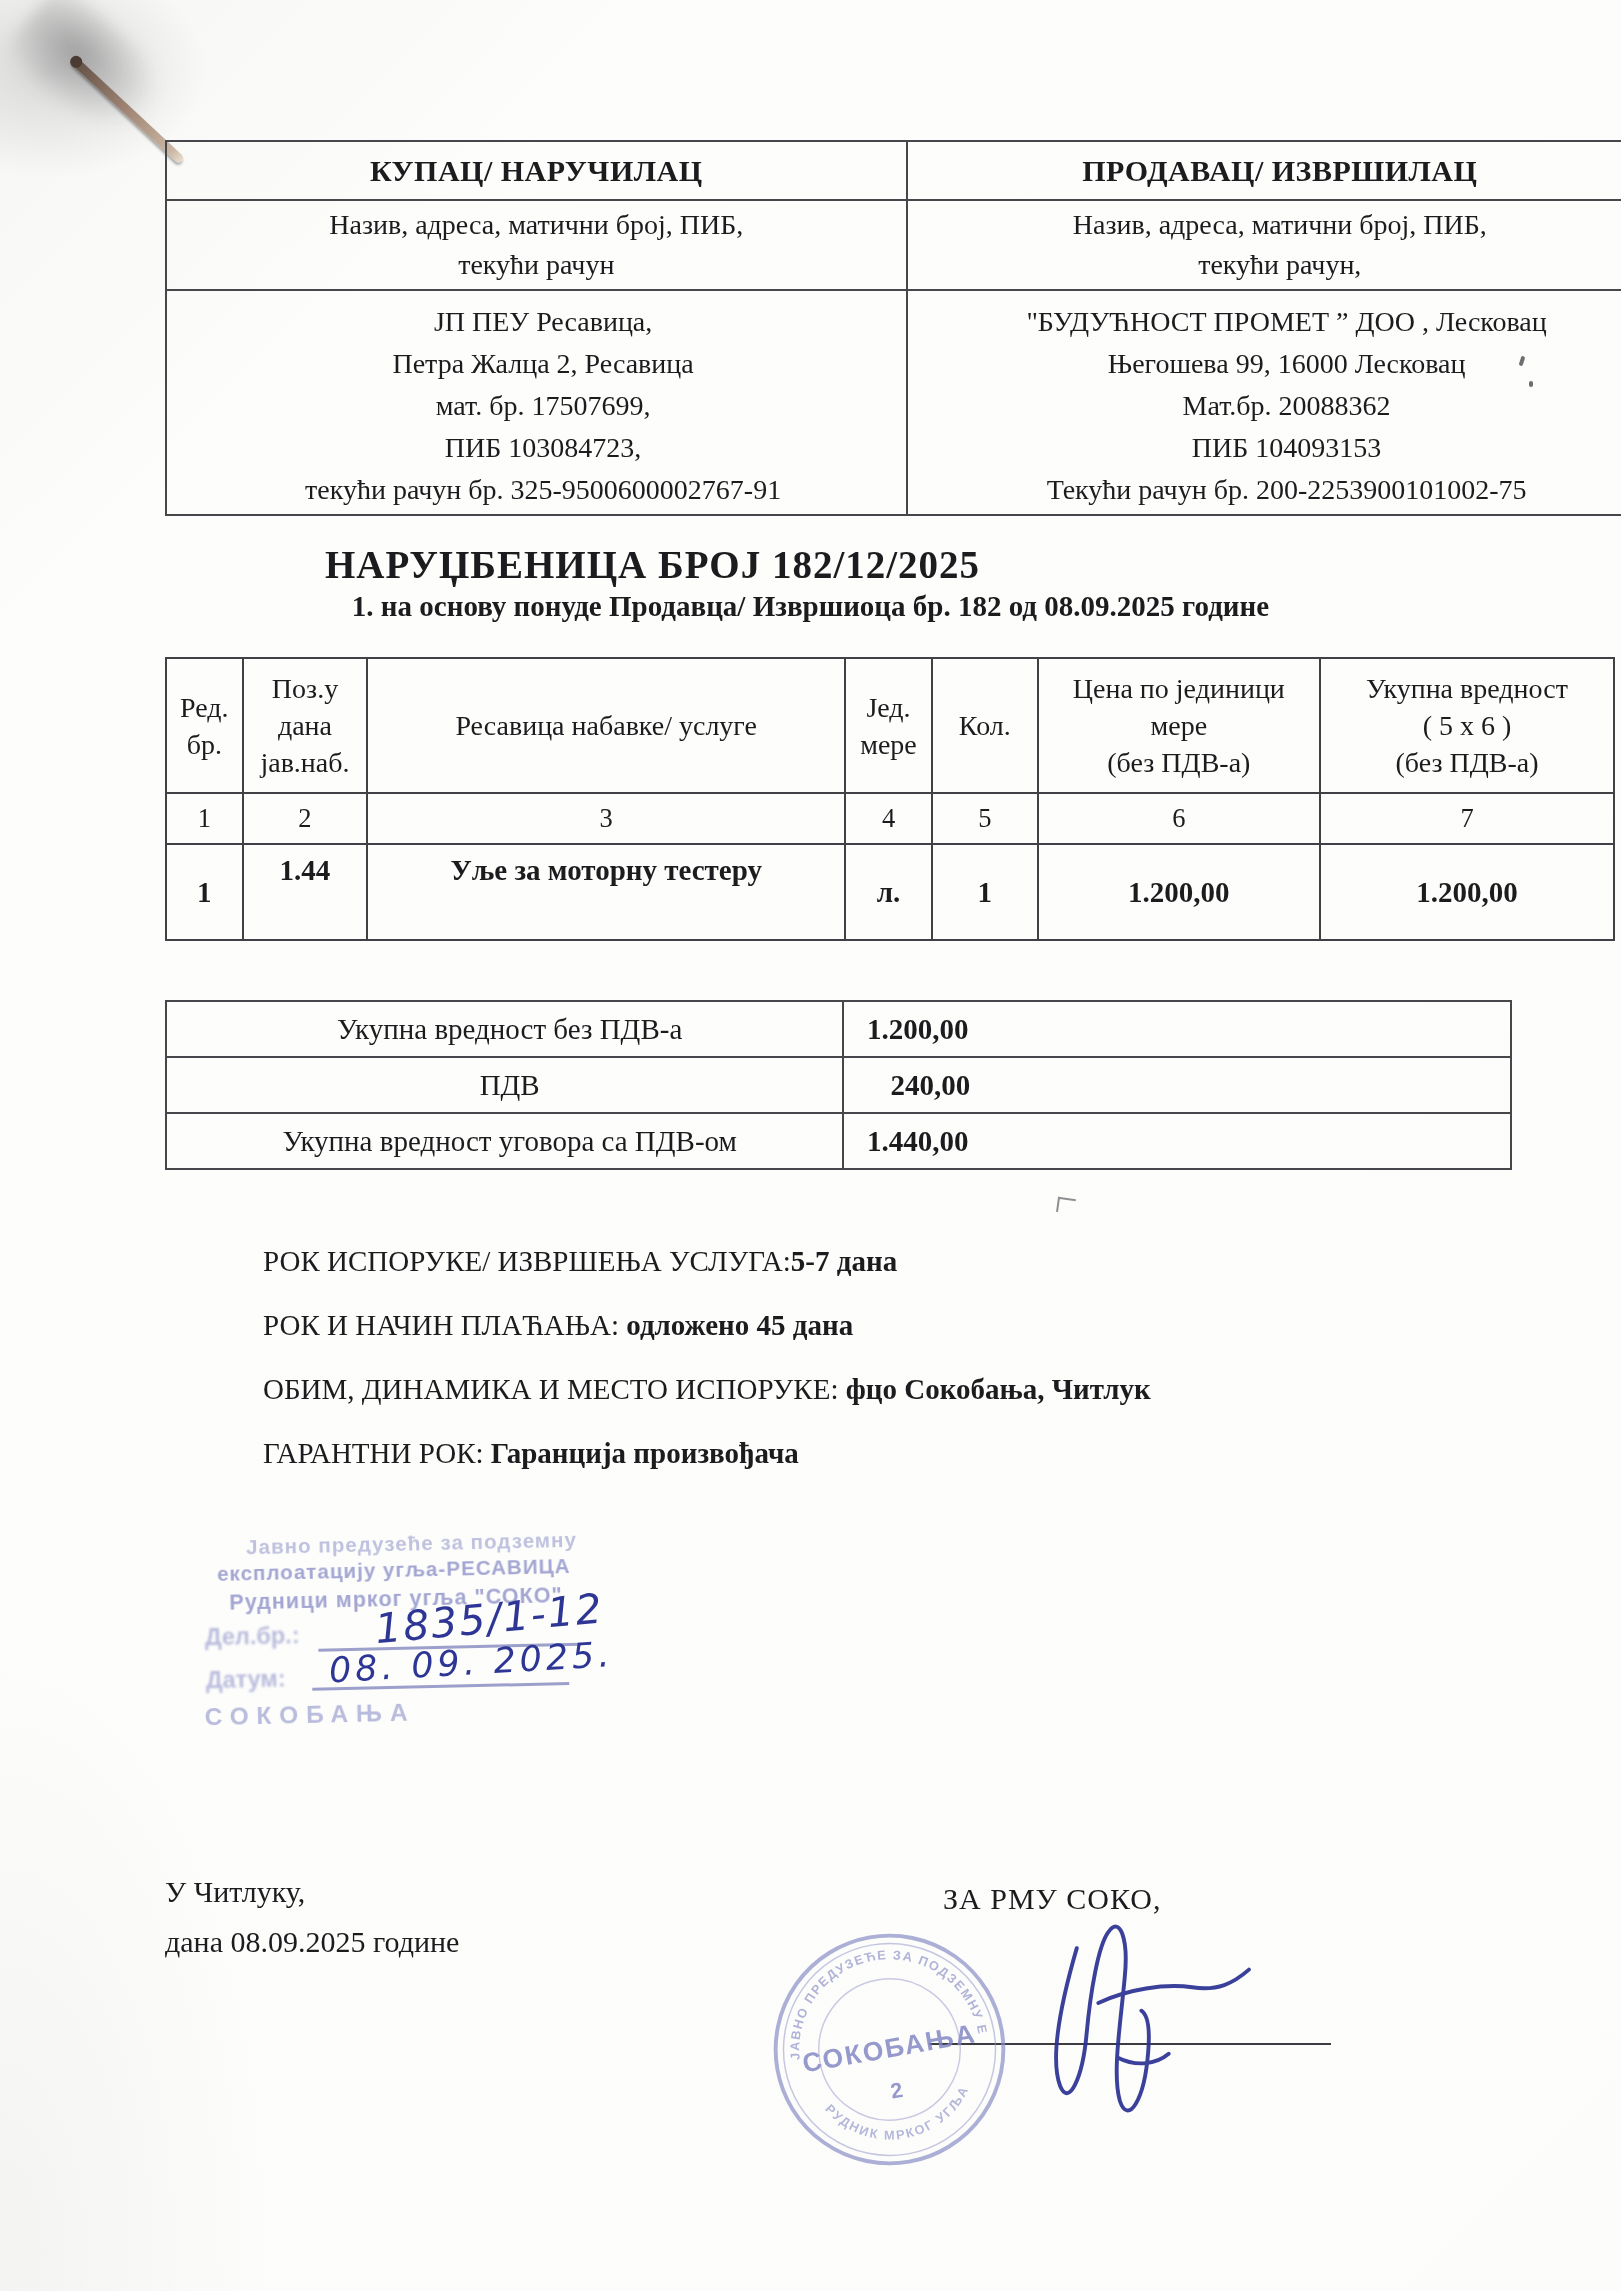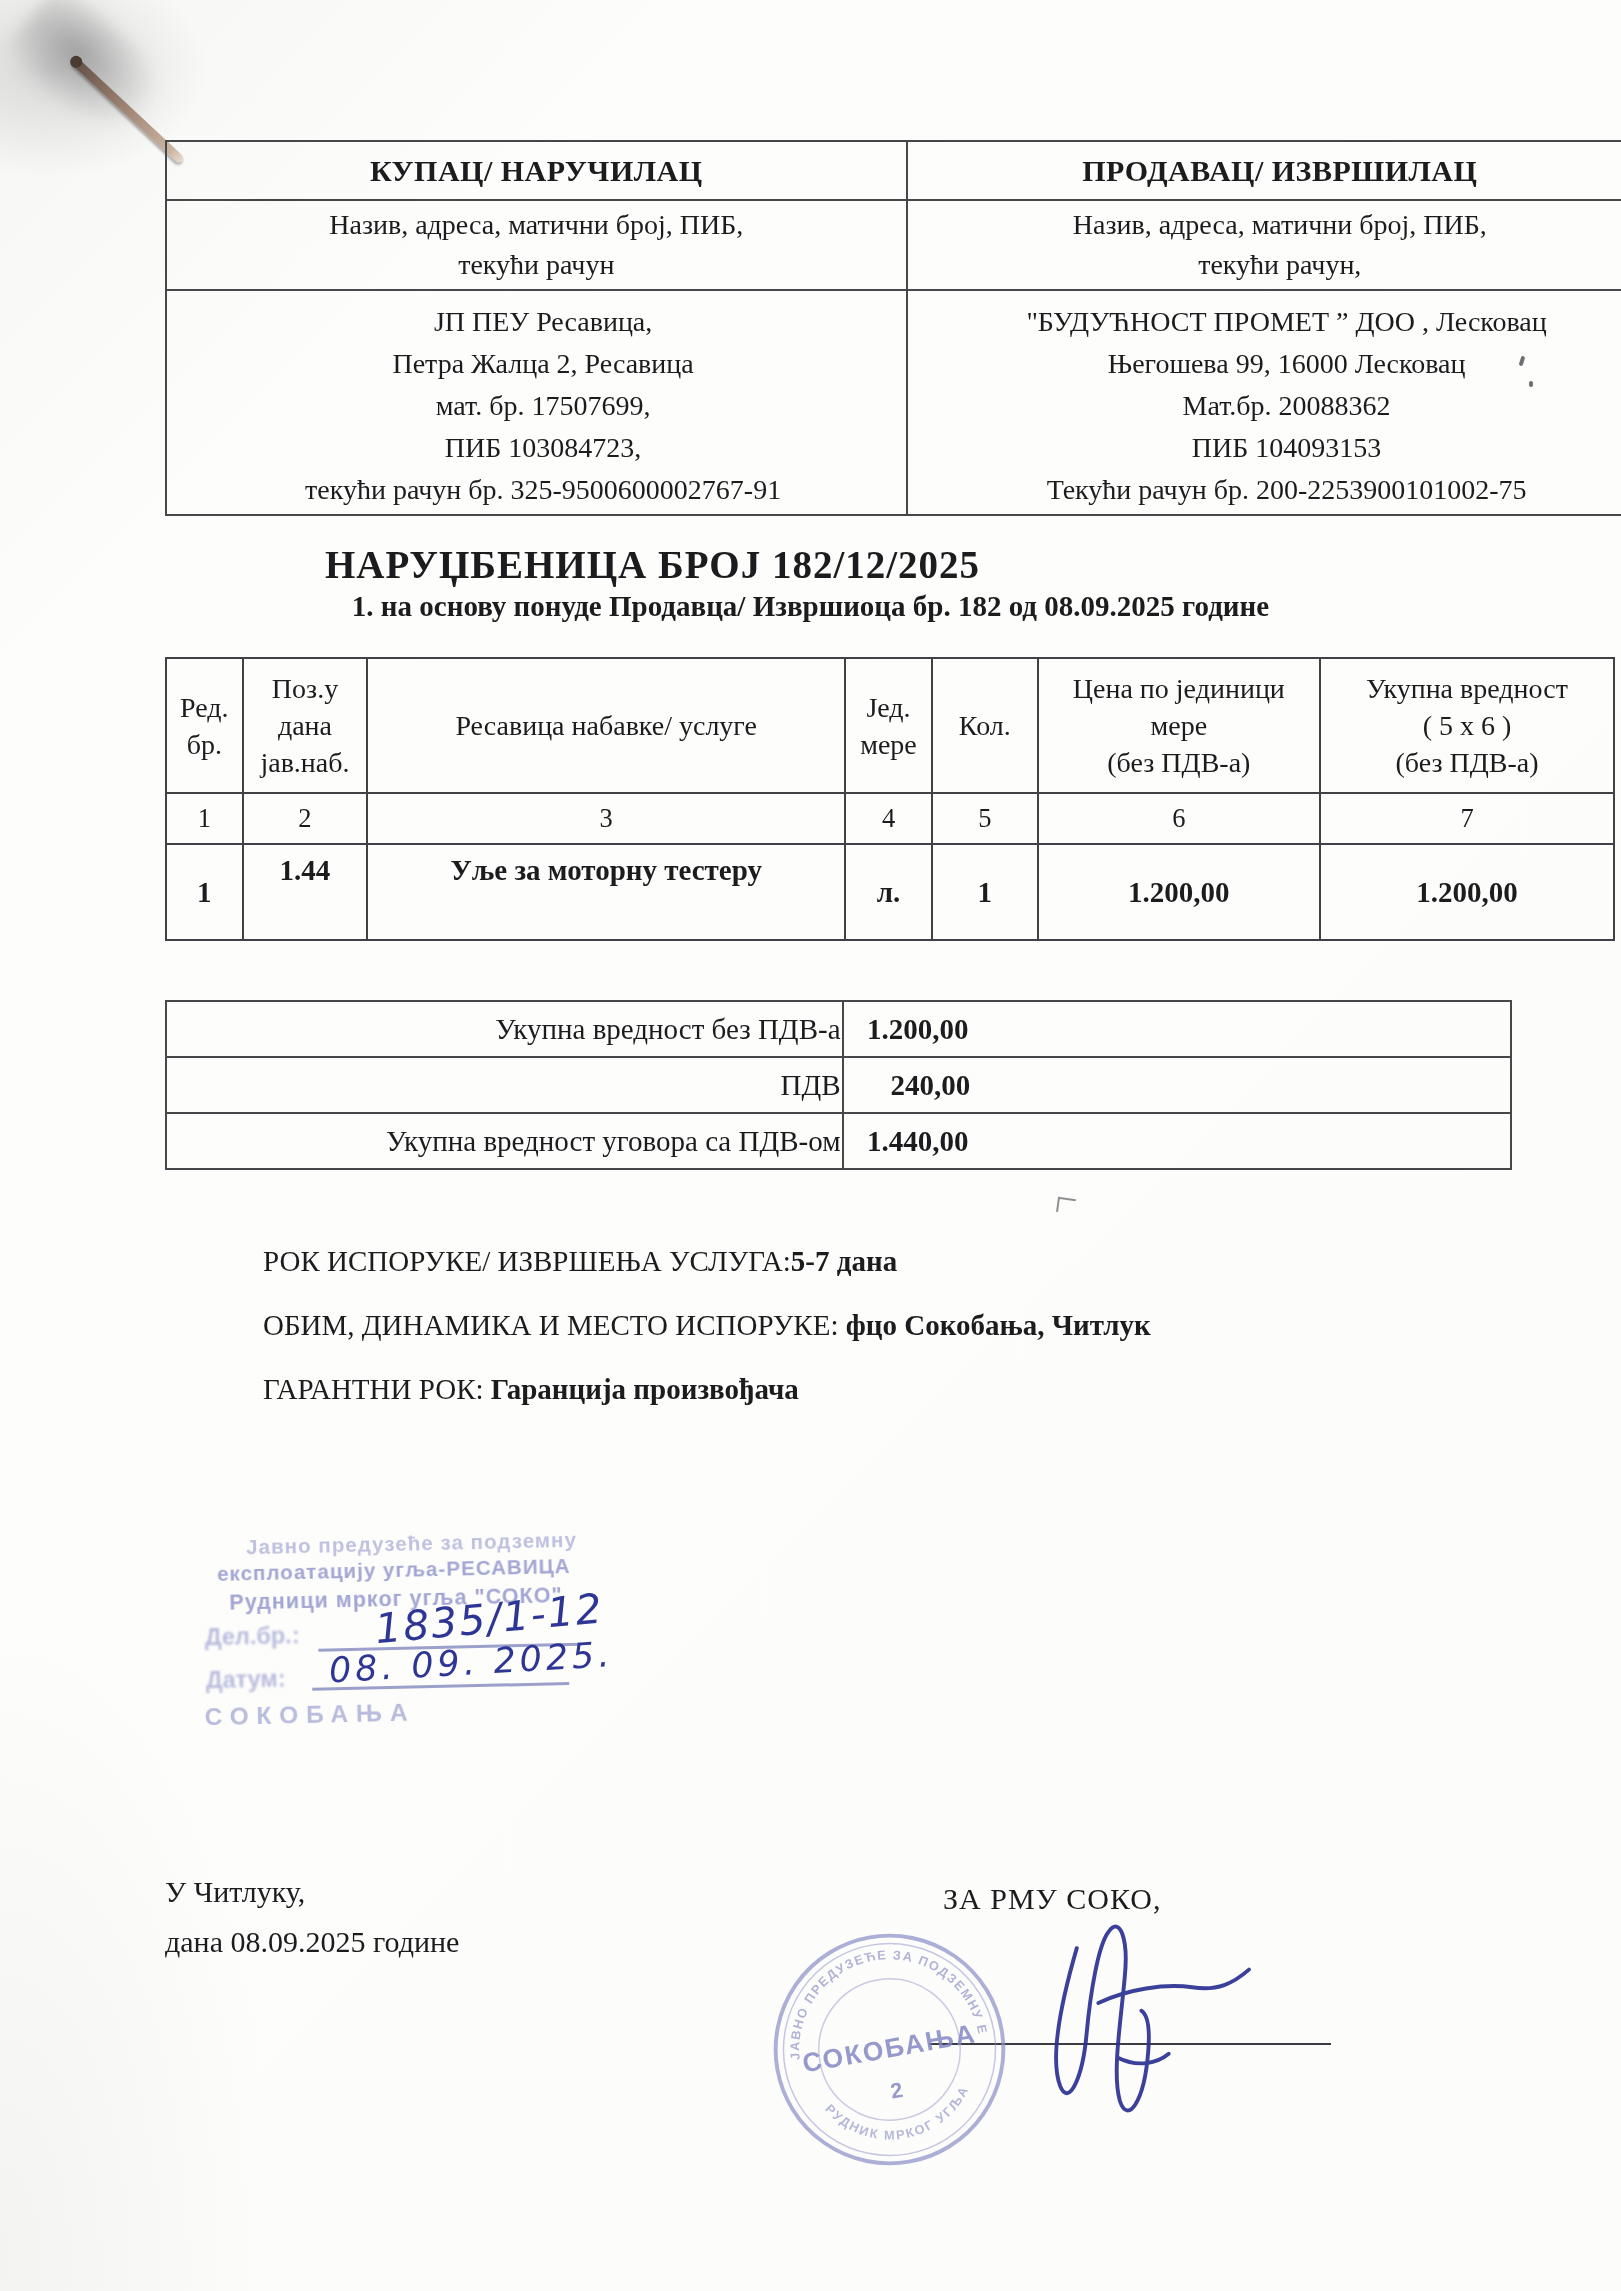--- a/index.html
+++ b/index.html
@@ -39,21 +39,21 @@
   .order th,.order td{border:2px solid #404045;}
   .order{border-bottom:2.9px solid #26262a;border-top:2.9px solid #26262a;}
   .order .hrow th{height:131px;font-size:28px;font-weight:normal;text-align:center;vertical-align:middle;line-height:37px;}
   .order .nrow td{height:47px;font-size:26.5px;font-weight:normal;text-align:center;}
   .order .drow td{height:84px;font-size:29px;font-weight:bold;text-align:center;vertical-align:middle;}
   .order .drow td.topcell{vertical-align:top;padding-top:9px;margin-top:10px;}
 
   
   .totals{left:165px;top:1000px;width:1347px;}
   .totals td{border:2px solid #46464b;height:52px;font-size:29px;}
-  .totals td.lab{padding-left:11.8px;font-weight:normal;text-align:right;}
+  .totals td.lab{padding-left:11.8px;font-weight:normal;text-align:center;}
   .totals td.val{font-weight:bold;padding-left:23.5px;text-align:left;}
   .totals tr.pdv td.val{padding-left:47px;}
 
   
   .terms{position:absolute;left:263px;top:1229px;font-size:29px;line-height:64px;}
   .terms .val{font-weight:bold;}
 
   
   .stray-mark{position:absolute;left:1057px;top:1198px;width:15.7px;height:12.7px;
     border-left:2px solid #55555a;border-top:2px solid #55555a;transform:rotate(8deg);opacity:.65;}
@@ -221,20 +221,23 @@
   </tbody>
     </table>
 
   <div class="stray-mark"></div>
   <div class="speck s1"></div>
   <div class="speck s2"></div>
 
   <div class="terms">
     <div>
       <span class="lab">РОК ИСПОРУКЕ/ ИЗВРШЕЊА УСЛУГА:</span><span class="val">5-7 дана</span>
+    </div>
+    <div>
+      <span class="lab">РОК И НАЧИН ПЛАЋАЊА: </span><span class="val">одложено 45 дана</span>
     </div>
     <div>
       <span class="lab">ОБИМ, ДИНАМИКА И МЕСТО ИСПОРУКЕ: </span><span class="val">фцо Сокобања, Читлук</span>
     </div>
     <div>
       <span class="lab">ГАРАНТНИ РОК: </span><span class="val">Гаранција произвођача</span>
     </div>
   </div>
 
   <div class="rect-stamp">

